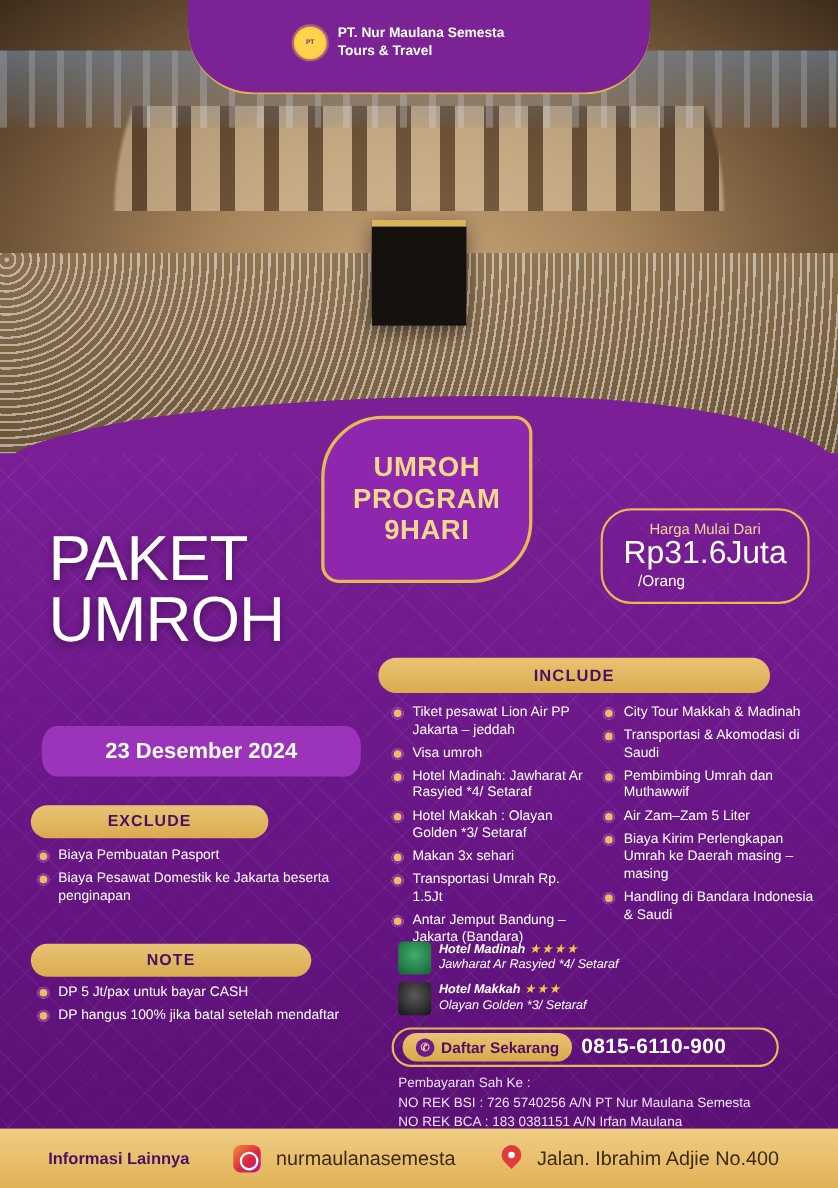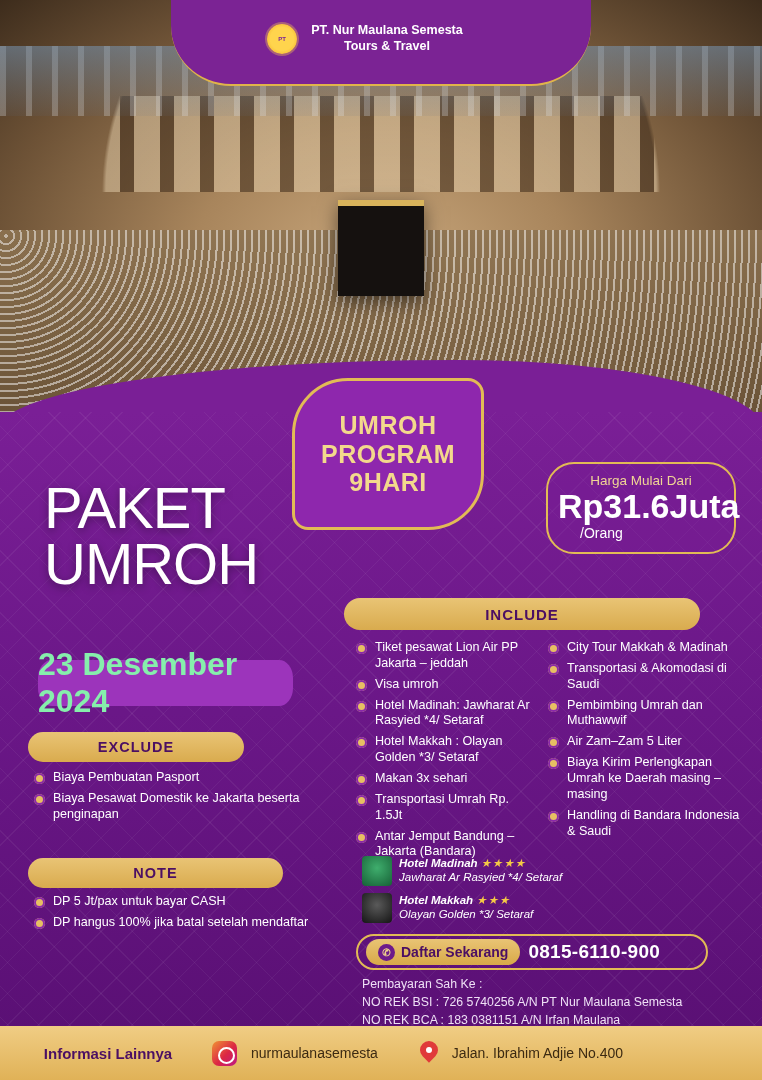--- a/index.html
+++ b/index.html
@@ -46,21 +46,20 @@
     width: 30px; height: 30px; border-radius: 50%;
     background: radial-gradient(circle, #ffd44d 55%, #f0a81e 100%);
     display: flex; align-items: center; justify-content: center;
     font-size: 6px; color: #7b2394; font-weight: bold;
     flex: 0 0 auto;
     box-shadow: 0 0 0 2px rgba(255,212,77,0.35);
   }
   .brand-name {
     color: #fff; font-size: 12.5px; line-height: 1.25; font-weight: bold;
     max-width: 160px;
-    text-align: center;
   }
 
   
   .hero {
     position: absolute; left: 0; top: 0; width: 762px; height: 420px;
     background:
       radial-gradient(ellipse at 50% 62%, #c9a77c 0%, #a8855c 35%, #6d5236 72%, #3d2c1c 100%);
     overflow: hidden;
     z-index: 1;
   }
@@ -149,38 +148,38 @@
 
   
   .price-box {
     position: absolute; right: 26px; top: 462px; width: 190px;
     border: 2px solid #e2bb55; border-radius: 28px;
     padding: 9px 10px 11px; text-align: center;
     background: rgba(120,28,150,0.35);
     z-index: 7;
   }
   .price-from { color: #f0d694; font-size: 13.5px; margin-bottom: 1px; }
-  .price-main { color: #fff; font-size: 34px; font-weight: bold; line-height: 1; }
+  .price-main { color: #fff; font-size: 29px; font-weight: normal; line-height: 1; }
   .price-unit { color: #fff; font-size: 14px; text-align: left; padding-left: 22px; margin-top: 2px;}
 
   
   .main-title {
     position: absolute; left: 44px; top: 480px;
     color: #fff; font-size: 58px; font-weight: normal; line-height: .96;
     letter-spacing: -1px;
     text-shadow: 0 3px 8px rgba(0,0,0,0.35);
   }
 
   
   .date-pill {
-    position: absolute; left: 38px; top: 660px; width: 255px; height: 46px;
+    position: absolute; left: 38px; top: 660px; width: 290px; height: 46px;
     background: #9c34bb;
     border-radius: 14px 14px 14px 14px / 18px 18px 18px 18px;
     display: flex; align-items: center; justify-content: center;
-    color: #86efac; font-size: 32px; font-weight: bold;
+    color: #ffffff; font-size: 20px; font-weight: bold;
   }
 
   
   .gold-bar {
     background: linear-gradient(180deg, #e9c475, #d9ab4e);
     border-radius: 22px;
     display: flex; align-items: center; justify-content: center;
     color: #4b0f63; font-weight: bold; letter-spacing: 1px;
   }
   .exclude-bar { position: absolute; left: 28px; top: 732px; width: 216px; height: 30px; font-size: 14.5px; }
@@ -259,21 +258,21 @@
     width: 18px; height: 24px; position: relative;
   }
   .pin-ico::before {
     content: ""; position: absolute; left: 0; top: 0; width: 18px; height: 18px;
     border-radius: 50% 50% 50% 0; transform: rotate(-45deg); background: #e03a3a;
   }
   .pin-ico::after {
     content: ""; position: absolute; left: 6px; top: 6px; width: 6px; height: 6px;
     border-radius: 50%; background: #fff;
   }
-  .footer-text { color: #3c2a12; font-size: 14px; }
+  .footer-text { color: #3c2a12; font-size: 18px; }
   .footer-sep { flex: 0 0 14px; }
 </style>
 </head>
 <body>
 
 <div id="poster">
 
   <div class="hero">
     <div class="skyline"></div>
     <div class="crowd"></div>

